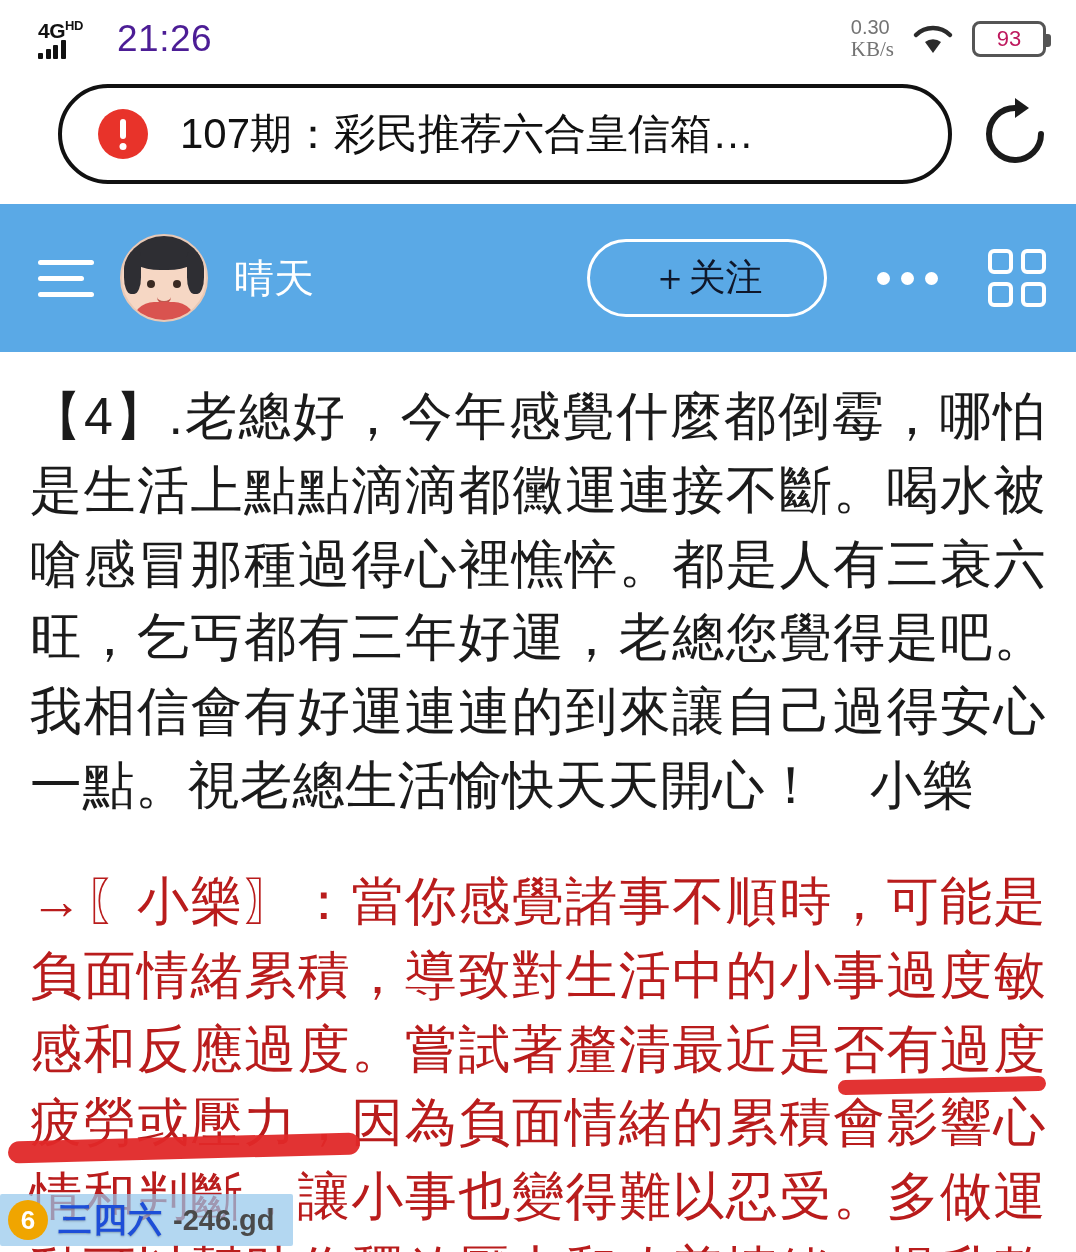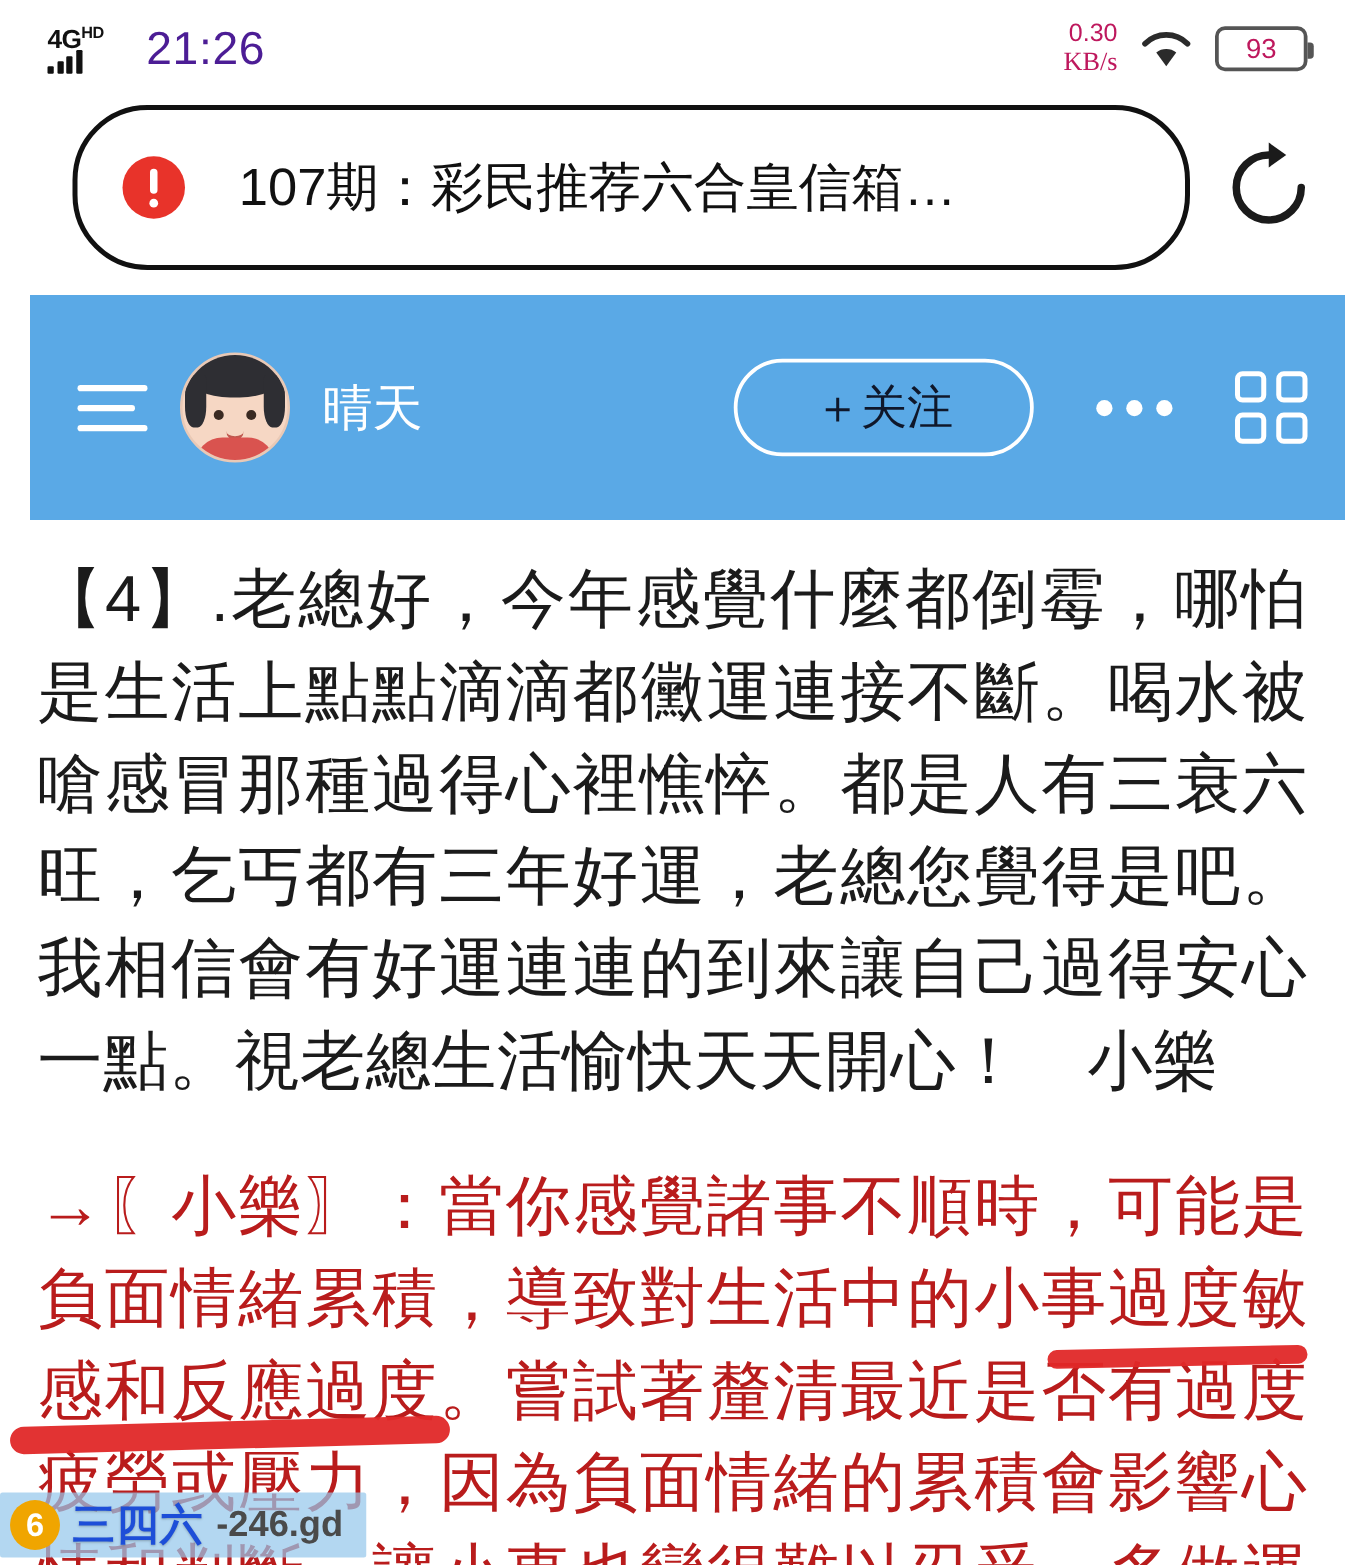--- a/index.html
+++ b/index.html
@@ -74,23 +74,23 @@
     color: #4c1d95;
     letter-spacing: 0.5px;
   }
 
   .status-right {
     display: flex;
     align-items: center;
     gap: 18px;
   }
   .netspeed {
-    text-align: right;
+    text-align: left;
     line-height: 1.08;
-    color: #be185d;
+    color: #737373;
   }
   .netspeed .rate { font-size: 20px; }
   .netspeed .unit { font-size: 21px; font-family: Liberation Serif, serif; }
 
   .wifi {
     position: relative;
     width: 42px;
     height: 32px;
   }
   .wifi svg { display: block; }
@@ -123,28 +123,28 @@
 
   
   .urlbar-wrap {
     display: flex;
     align-items: center;
     padding: 6px 22px 20px 58px;
     gap: 24px;
   }
   .urlbar {
     flex: 1;
-    height: 132px;
+    height: 100px;
     border: 4px solid #111;
     border-radius: 60px;
     display: flex;
     align-items: center;
     padding: 0 36px;
     box-sizing: border-box;
-    gap: 43px;
+    gap: 32px;
     background: #fff;
     overflow: hidden;
   }
   .warn-icon {
     width: 50px;
     height: 50px;
     border-radius: 50%;
     background: #e8332a;
     position: relative;
     flex: 0 0 auto;
@@ -183,27 +183,26 @@
     height: 78px;
     flex: 0 0 auto;
     display: flex;
     align-items: center;
     justify-content: center;
   }
 
   
   .acct-header {
     background: #5aa9e6;
-    height: 180px;
+    height: 148px;
     display: flex;
     align-items: center;
     padding: 0 30px 0 38px;
     box-sizing: border-box;
     gap: 26px;
-    margin-left: 24px;
   }
   .hamburger {
     width: 56px;
     display: flex;
     flex-direction: column;
     gap: 11px;
     flex: 0 0 auto;
   }
   .hamburger i {
     display: block;

